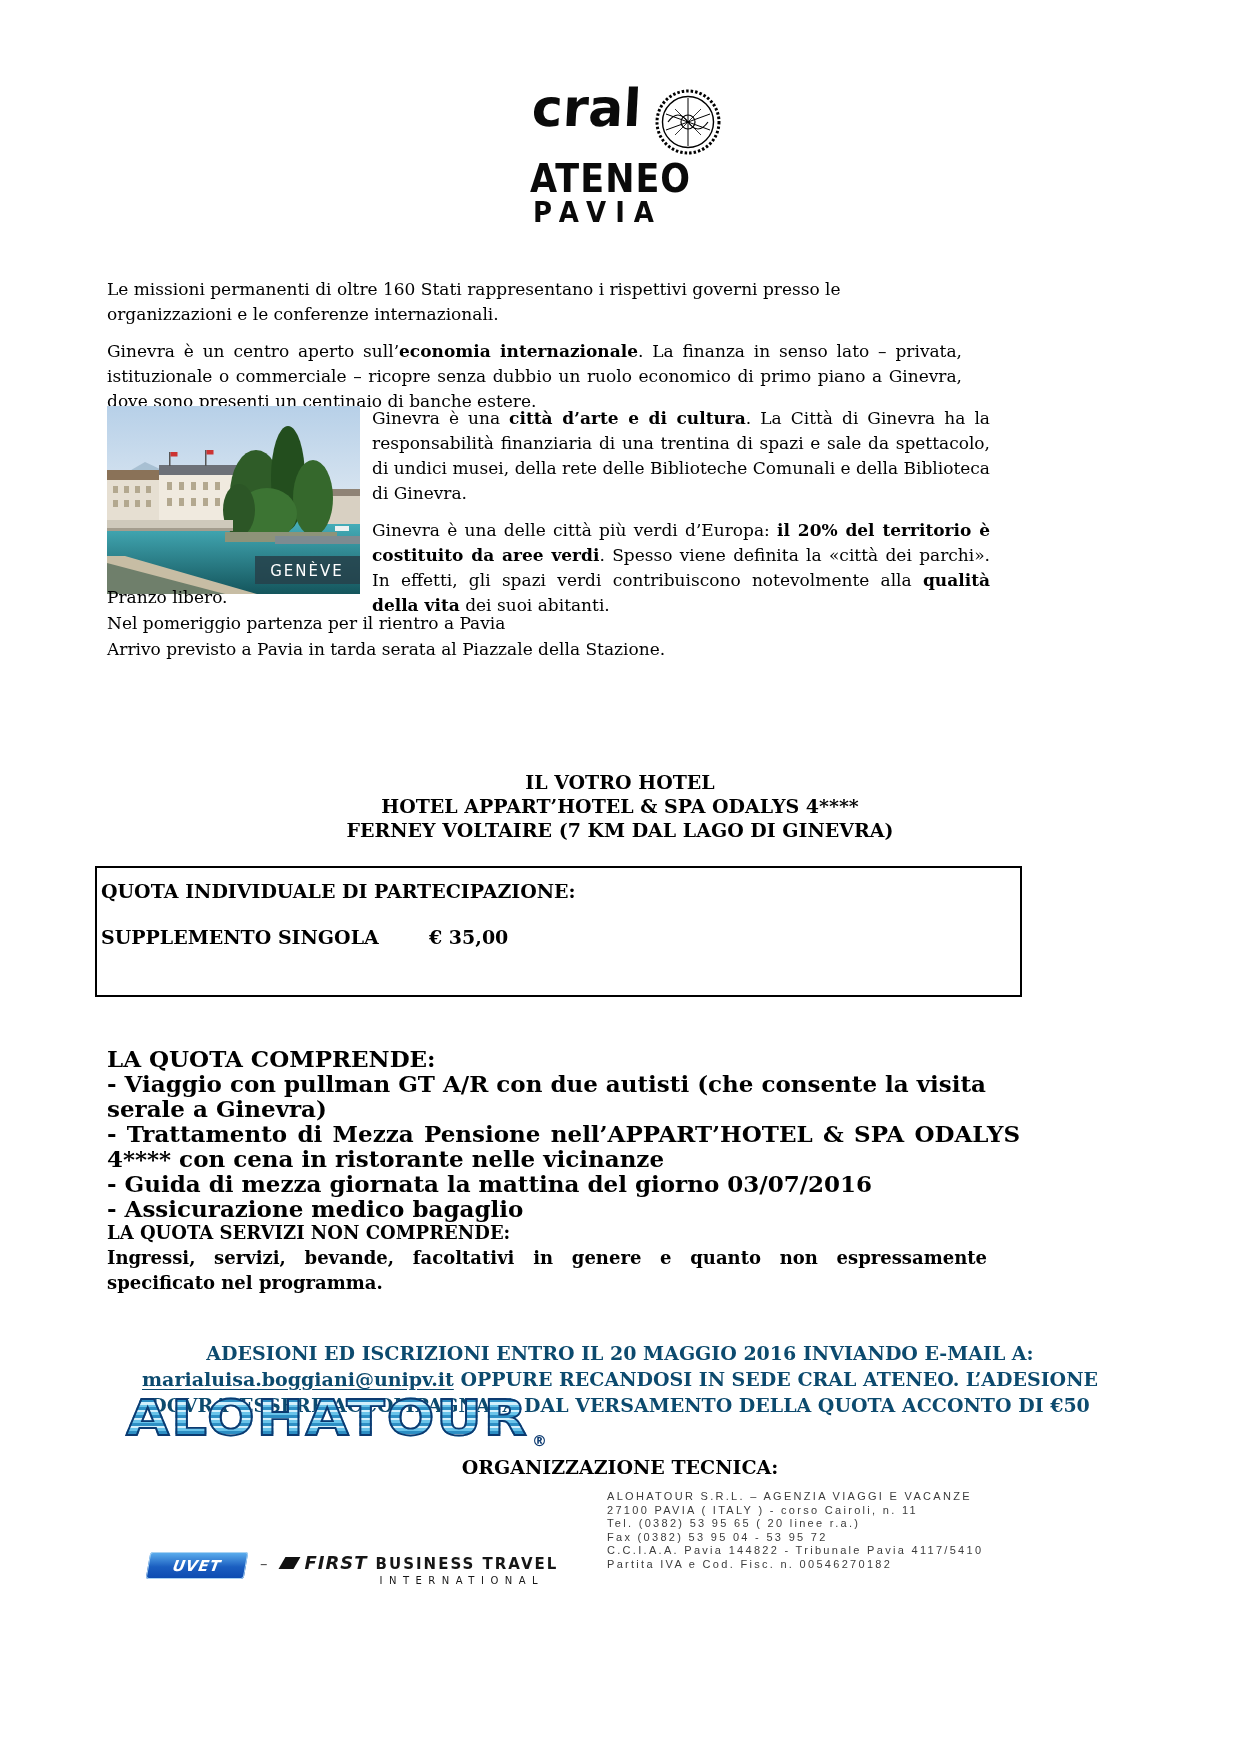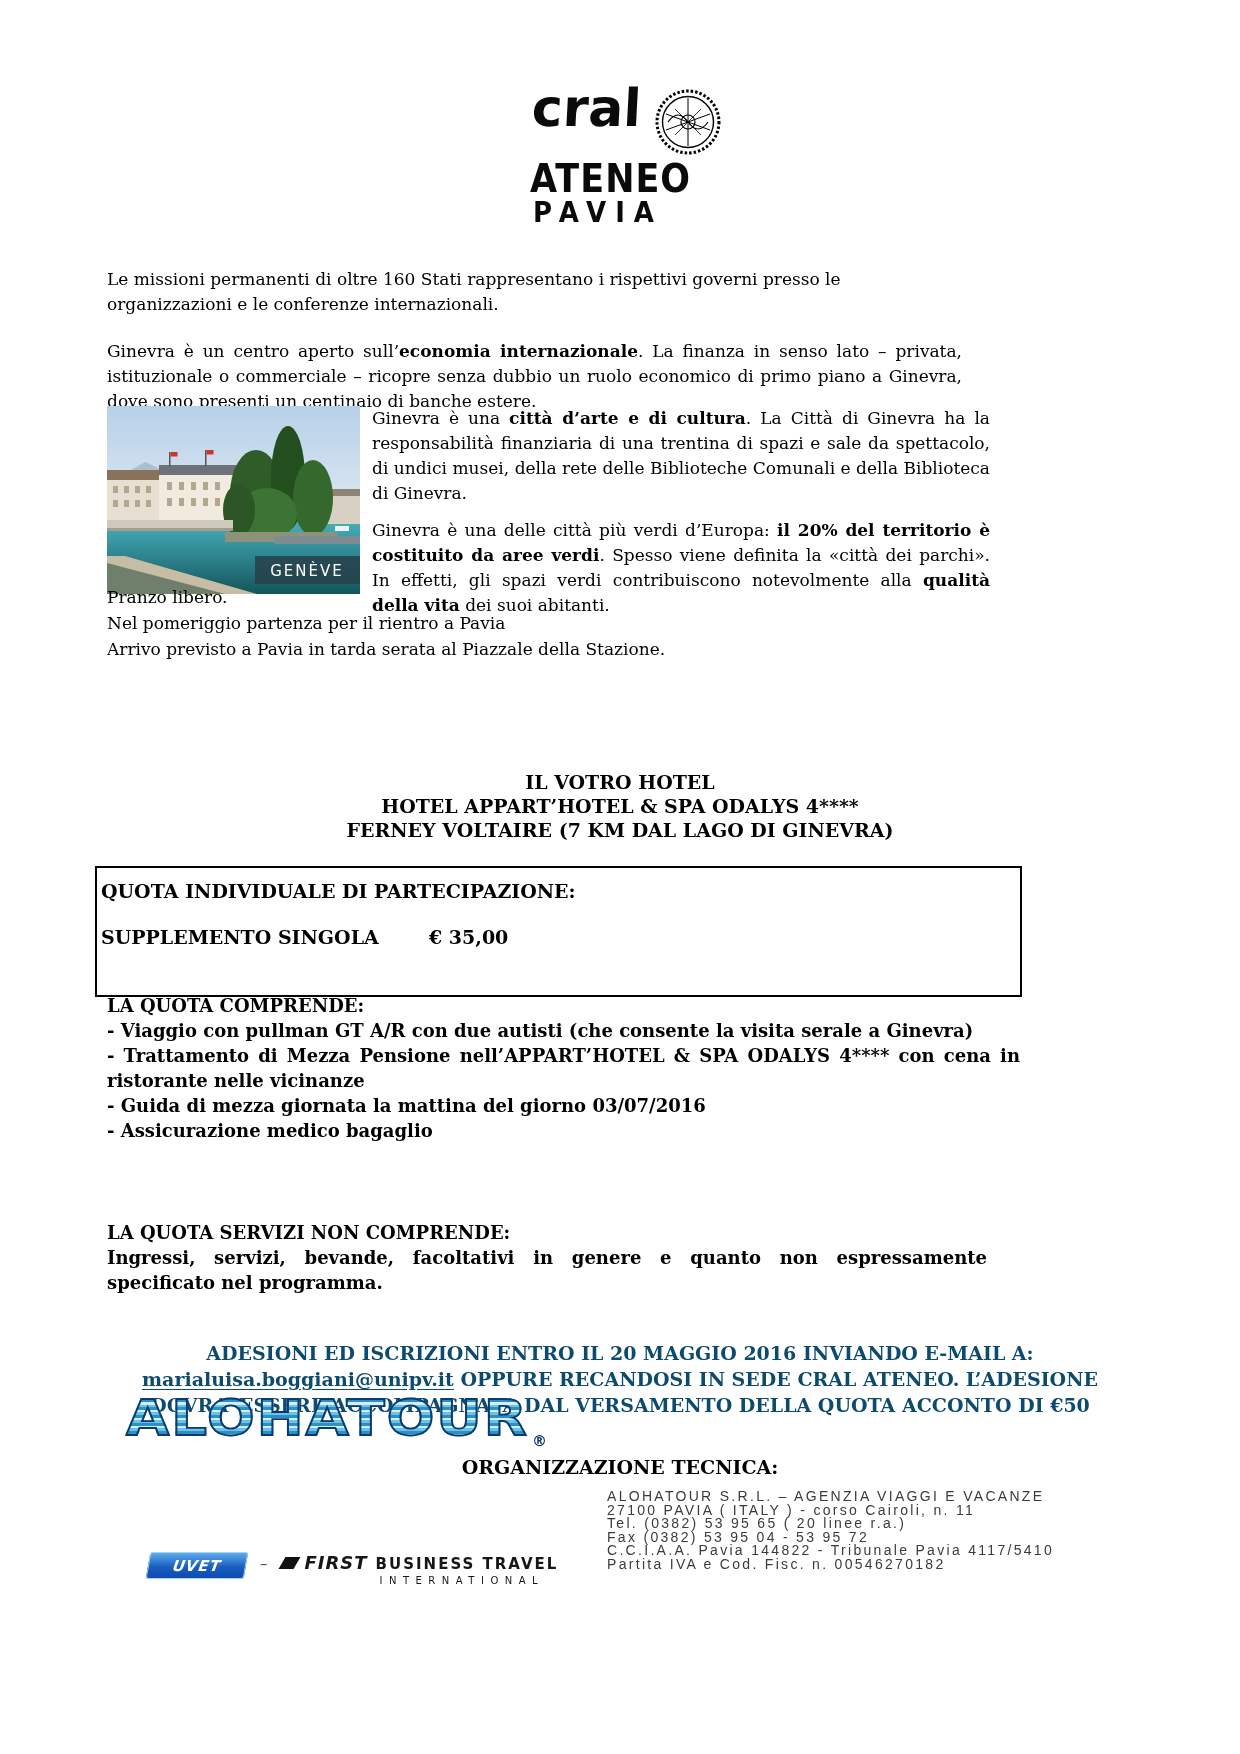--- a/index.html
+++ b/index.html
@@ -15,41 +15,41 @@
     font-family:"DejaVu Sans","Liberation Sans",sans-serif;color:#0a0a0a}
   .logo-cral{position:absolute;left:2px;top:-12px;font-size:52px;font-weight:bold;
     line-height:1;transform:skewX(-3deg)}
   .logo-seal{position:absolute;right:-12px;top:-6px}
   .logo-ateneo{position:absolute;left:0;top:66px;font-size:35px;font-weight:bold;line-height:1;
     letter-spacing:1px;transform:scaleY(1.12);transform-origin:left top}
   .logo-pavia{position:absolute;left:3px;top:103px;font-size:26px;font-weight:bold;line-height:1;
     letter-spacing:9px;transform:scaleY(1.12);transform-origin:left top}
 
   
-  #p1{top:250px;left:107px;width:800px;font-size:17px;line-height:25px}
+  #p1{top:260px;left:107px;width:800px;font-size:17px;line-height:25px}
   #p2{top:322px;left:107px;width:855px;font-size:17px;line-height:25px;text-align:justify}
   #media{top:394px;left:107px;width:895px;font-size:17px;line-height:25px}
   #media .photo{float:left;width:253px;height:188px;margin:12px 12px 0 0}
   #media p{margin:12px;text-align:justify}
   #pranzo{top:584px;left:107px;width:900px;font-size:17px;line-height:26px}
 
   
   #hotel{top:770px;left:0;width:100%;text-align:center;font-weight:bold;
     font-size:19px;line-height:24px}
 
   
   #qbox{top:866px;left:95px;width:927px;height:131px;border:2px solid #000;
     padding:11px 4px;box-sizing:border-box;font-weight:bold;font-size:19px;line-height:25px}
   #qbox .qtitle{margin-bottom:21px}
   .qrow{display:flex;margin-bottom:21px}
   .qcol1{width:328px}
   .qcol2{width:237px}
 
   
-  #includes{top:993px;left:107px;width:913px;font-weight:bold;font-size:18px;line-height:25px}
+  #includes{top:1046px;left:107px;width:913px;font-weight:bold;font-size:23px;line-height:25px}
   #includes .justify{text-align:justify}
   #excludes{top:1220px;left:107px;width:913px;font-weight:bold;font-size:18px;line-height:25px}
   #excludes .body{width:880px;text-align:justify}
 
   
   #redblock{top:1340px;left:120px;width:1000px;text-align:center;color:#0c4a6e;
     font-weight:bold;font-size:19px;line-height:26px}
   #redblock u{text-underline-offset:3px}
 
   
@@ -57,21 +57,21 @@
   #aloha{top:1394px;left:126px;display:flex;align-items:flex-end}
   .aloha-word{font-family:"DejaVu Sans","Liberation Sans",sans-serif;font-weight:bold;
     font-size:56px;line-height:1;letter-spacing:2px;
     color:#6ac4ea;-webkit-text-stroke:2px #0c3a70;
     background:repeating-linear-gradient(180deg,#d2f0fc 0 3px,#6ac4ea 3px 6px,#2d8fc4 6px 9px);
     -webkit-background-clip:text;background-clip:text;-webkit-text-fill-color:transparent;
     transform:scaleY(0.88);transform-origin:left top}
   .aloha-reg{font-family:"DejaVu Sans",sans-serif;font-size:15px;font-weight:bold;
     color:#0c3a70;margin-left:3px;margin-top:-2px}
   #address{top:1490px;left:607px;width:545px;
-    font-family:"Liberation Sans","DejaVu Sans",sans-serif;font-size:14px;line-height:13.5px;
+    font-family:"Liberation Sans","DejaVu Sans",sans-serif;font-size:11px;line-height:13.5px;
     letter-spacing:2.3px;color:#3b3b3b}
   #partners{top:1552px;left:148px;display:flex;align-items:flex-start;gap:14px;
     font-family:"DejaVu Sans","Liberation Sans",sans-serif}
   .uvet-box{width:98px;height:27px;background:linear-gradient(180deg,#5fb2f0 0%,#1b5ec0 55%,#0c4ab0 100%);
     border-radius:3px;transform:skewX(-10deg);display:flex;align-items:center;justify-content:center;
     color:#fff;font-style:italic;font-weight:bold;font-size:15px;letter-spacing:1px;
     box-shadow:inset 0 0 0 1px #a9d2f2}
   .dash{color:#555;margin-top:3px;font-size:15px}
   .first-wrap{color:#161616;margin-top:0}
   .first-row{display:flex;align-items:baseline;gap:8px}

